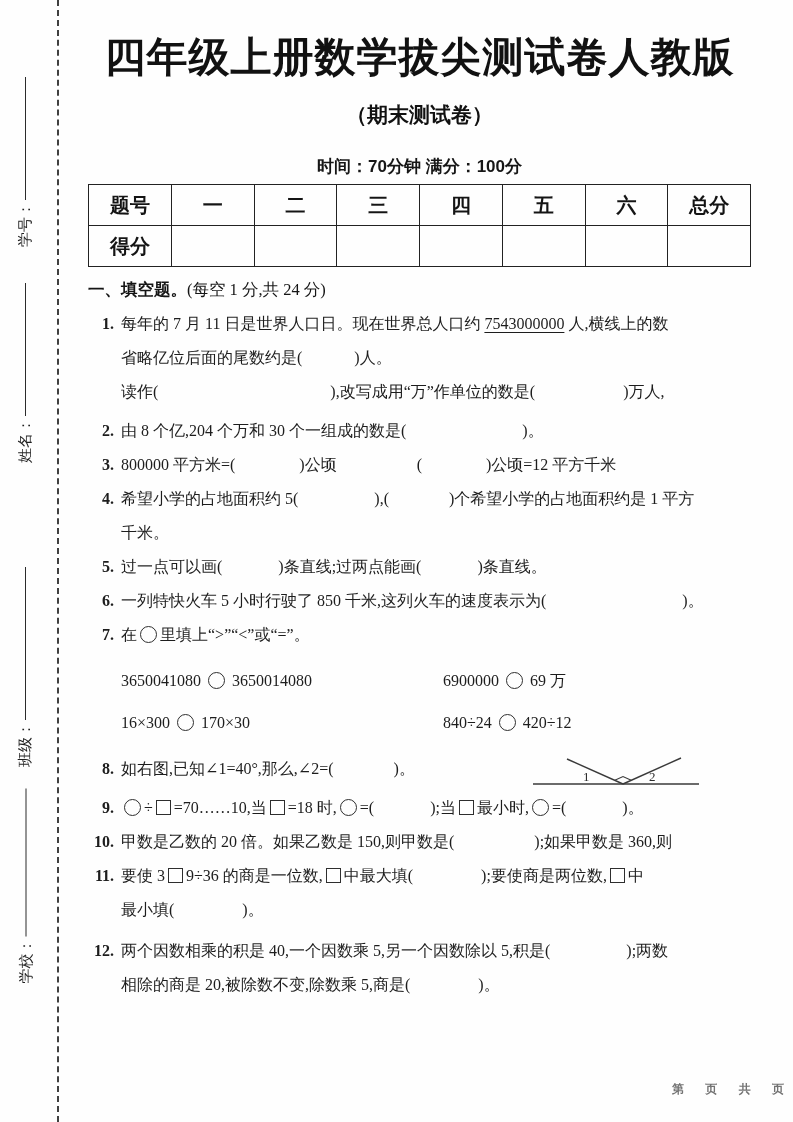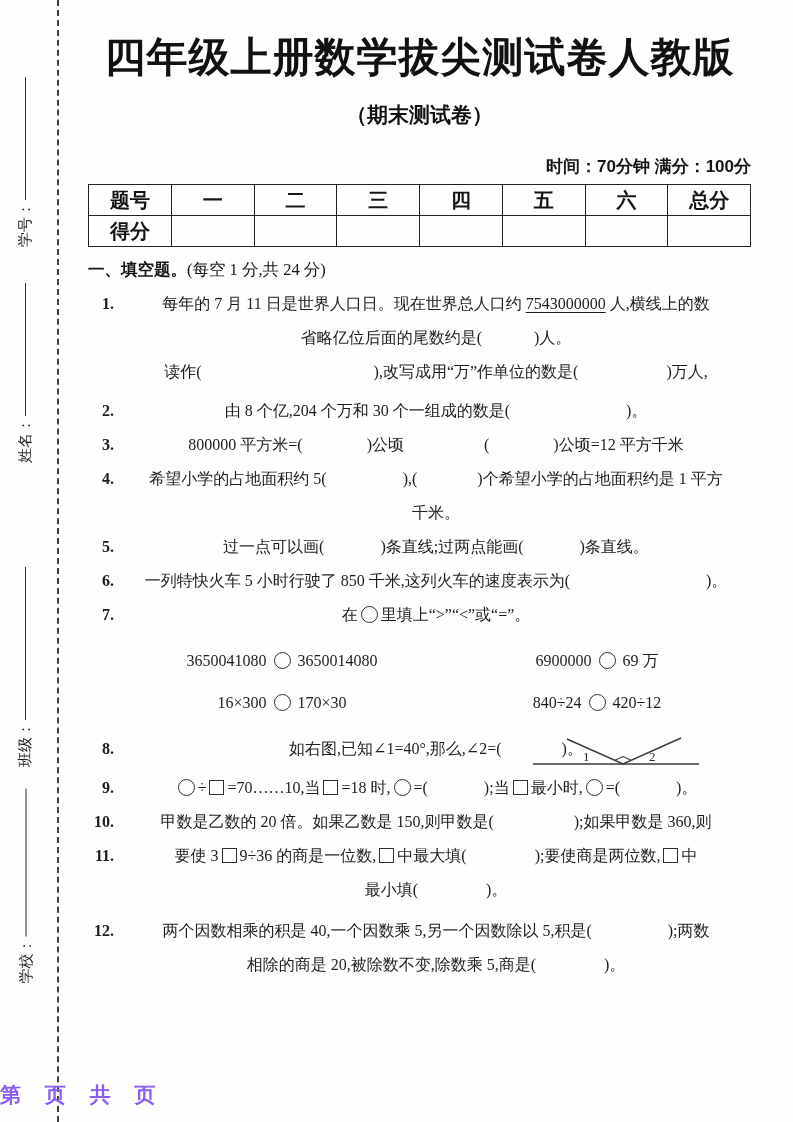--- a/index.html
+++ b/index.html
@@ -31,61 +31,61 @@
     margin:30px 0 0; text-align:center; white-space:nowrap;
     font-family:"Liberation Sans","DejaVu Sans",sans-serif;
     font-size:41px; font-weight:900; letter-spacing:1px; color:#111;
   }
   .subtitle {
     margin:16px 0 0; text-align:center;
     font-family:"Liberation Sans","DejaVu Sans",sans-serif;
     font-size:21px; font-weight:800; color:#111;
   }
   .meta {
-    margin-top:26px; text-align:right;
+    margin-top:26px; text-align:center;
     font-family:"Liberation Sans","DejaVu Sans",sans-serif;
     font-size:17px; font-weight:700; color:#161616;
   }
   table.score { width:100%; border-collapse:collapse; table-layout:fixed; margin-top:6px; }
   table.score th, table.score td {
-    border:1.7px solid #222; height:31px; text-align:center; vertical-align:middle;
+    border:1.7px solid #222; height:41px; text-align:center; vertical-align:middle;
     font-family:"Liberation Sans","DejaVu Sans",sans-serif;
     font-size:20px; font-weight:700; color:#141414; padding:0;
   }
 
   .section-head { margin-top:11px; font-size:16.5px; line-height:23px; color:#151515; }
   .section-head .sec-title { font-weight:bold; }
   .section-head .sec-note { font-weight:normal; }
 
   .questions { margin-top:6px; }
   .q { display:flex; align-items:flex-start; margin:0; }
   .qnum { flex:none; width:33px; text-align:right; padding-right:7px; font-weight:bold; font-size:16px; line-height:34px; }
-  .qbody { flex:1; min-width:0; position:relative;text-align:center; }
+  .qbody { flex:1; min-width:0; position:relative; }
   .qbody p { margin:0; font-size:16px; line-height:34px; white-space:pre-wrap; }
   .u { text-decoration:underline; text-underline-offset:3px; }
 
   .mb5 { margin-bottom:5px; } .mb7 { margin-bottom:7px; }
 
   .cmp-grid { display:grid; grid-template-columns:322px 1fr; margin-top:8px; margin-bottom:8px; }
   .cmp-grid .cmp-item { font-size:16px; line-height:42px; white-space:pre-wrap; }
 
   .sym-circle {
     display:inline-block; width:17px; height:17px; border:1.5px solid #2e2e2e; border-radius:50%;
     vertical-align:-3px; margin:0 3px;
   }
   .sym-box {
     display:inline-block; width:15px; height:15px; border:1.5px solid #2e2e2e;
     vertical-align:-2px; margin:0 3px; background:#fff;
   }
 
   .angle-fig { position:absolute; right:48px; top:2px; width:172px; height:36px; }
 
   .footer {
-    position:absolute; left:0; right:0; top:1081px; text-align:left;
-    font-size:21px; letter-spacing:9px; color:#8b5cf6;
+    position:absolute; left:0; right:0; top:1081px; text-align:right;
+    font-size:12px; letter-spacing:9px; color:#737373;
     font-family:"Liberation Sans","DejaVu Sans",sans-serif; font-weight:600;
   }
 </style>
 </head>
 <body>
 
 <div class="page">
 
   <div class="dashed-line"></div>
 

